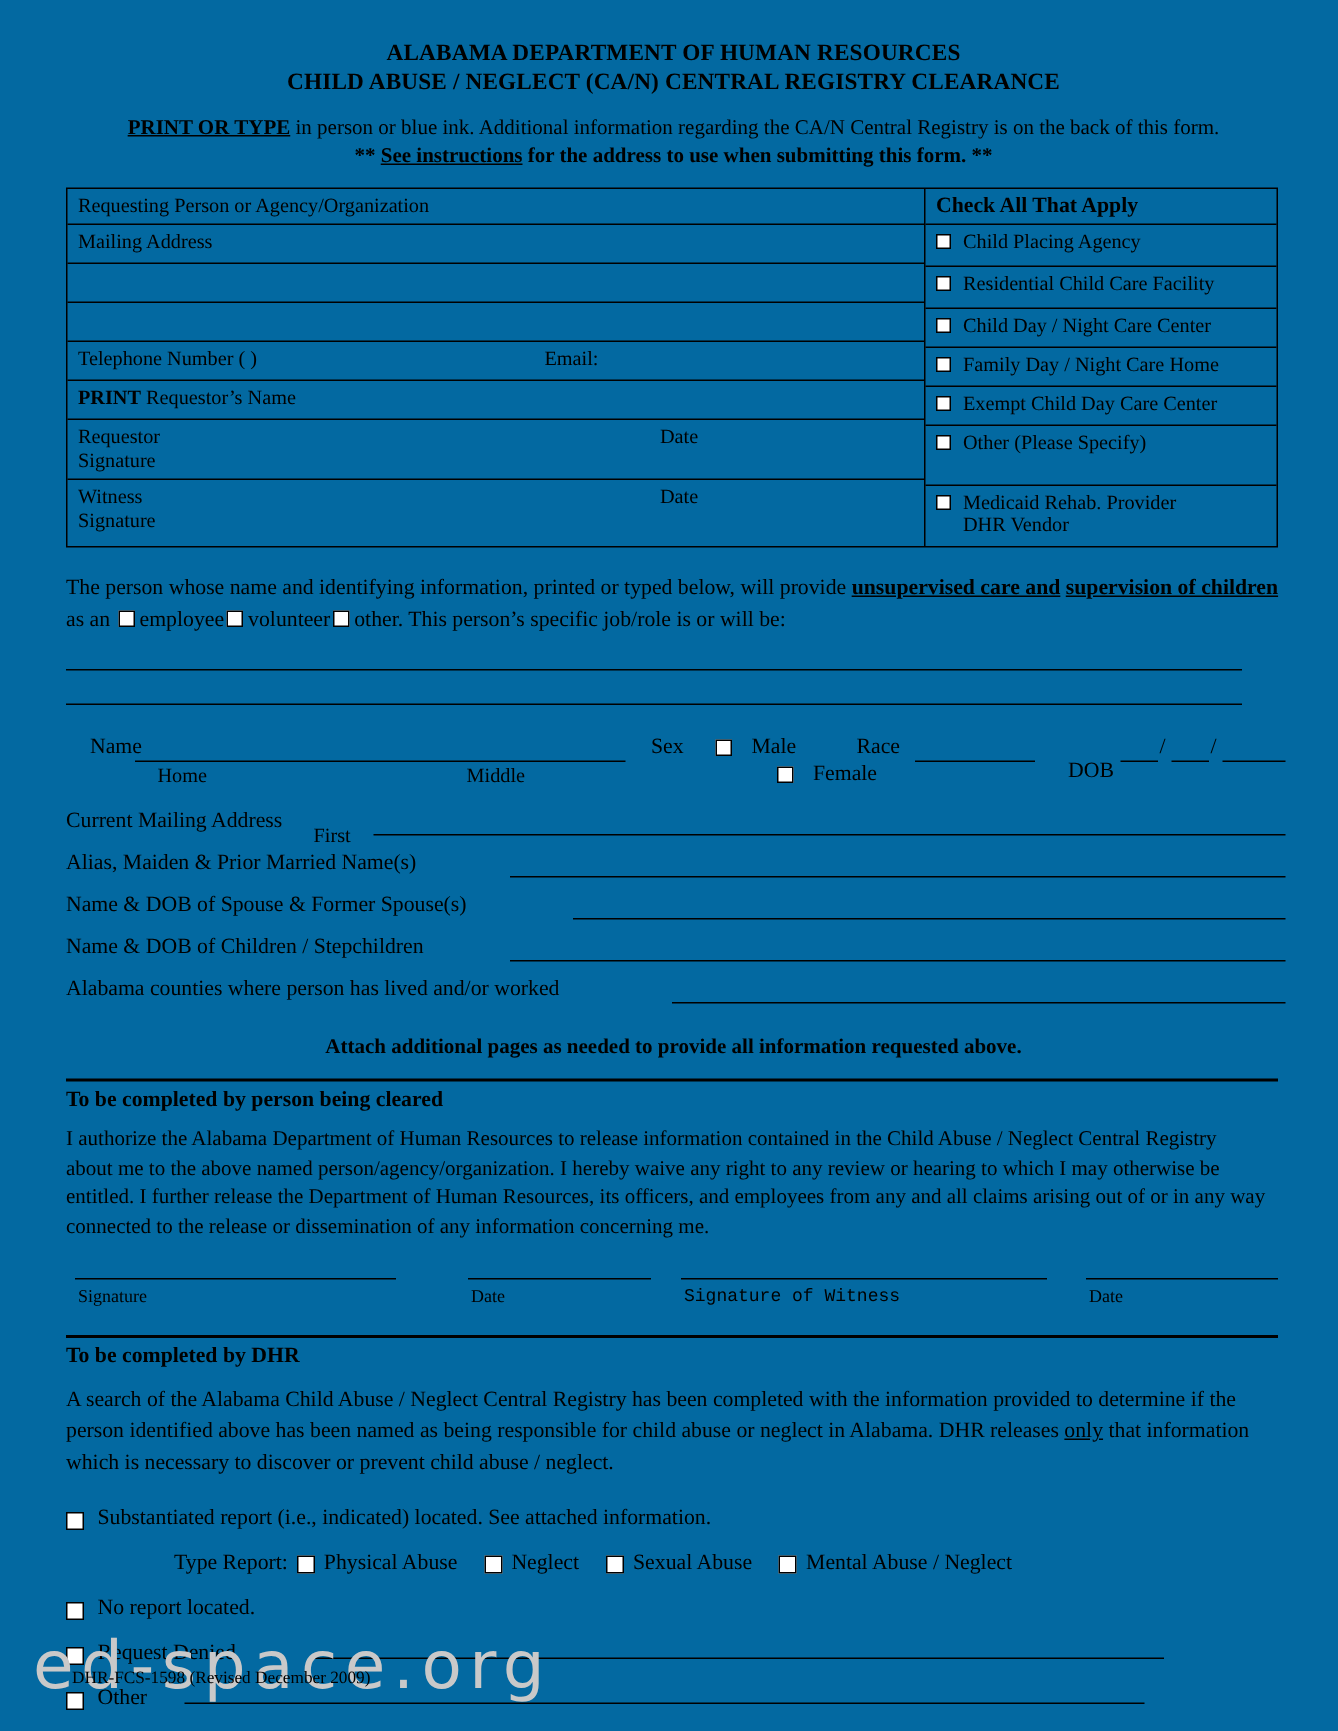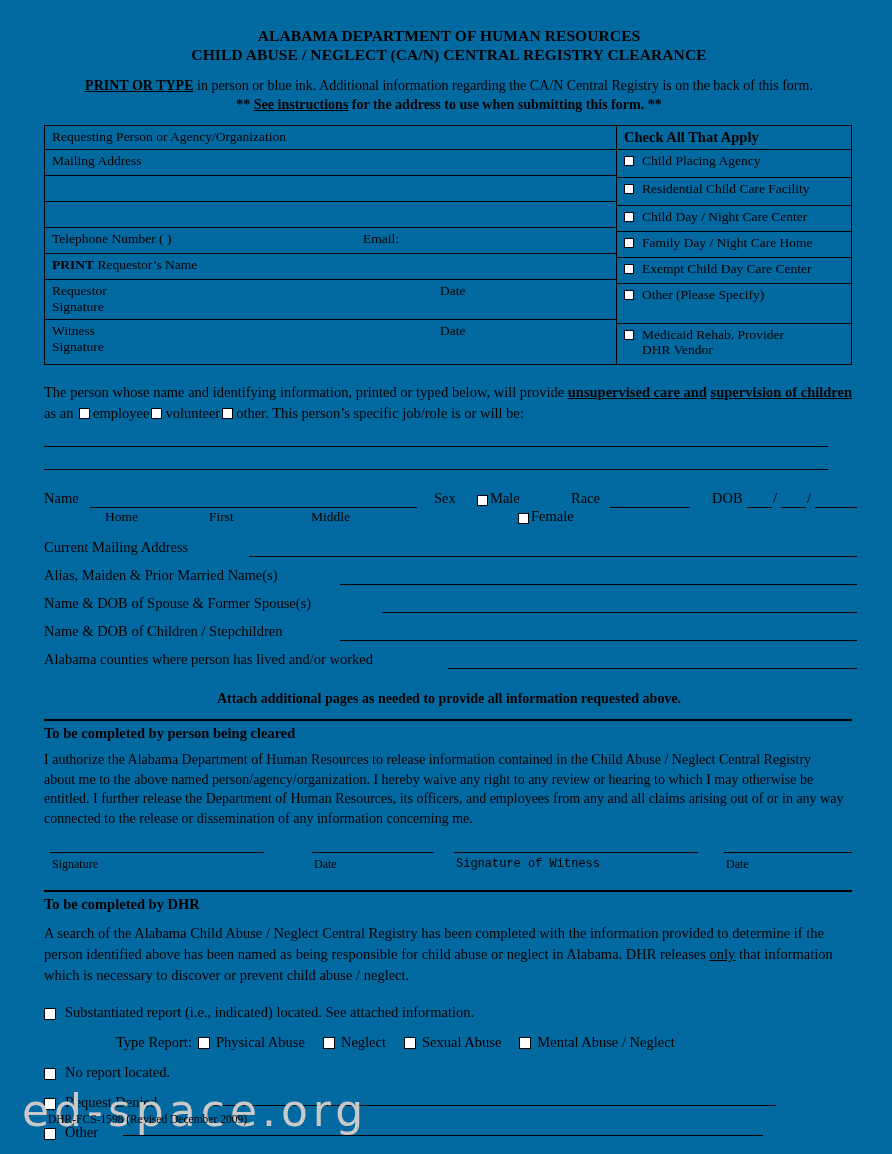--- a/index.html
+++ b/index.html
@@ -151,22 +151,22 @@
     height: 0;
   }
   .sublbl {
     position: absolute;
     top: 19px;
     font-size: 13.5px;
   }
   .sexbox {
     position: absolute;
     display: flex;
-    align-items: center;
-    gap: 2px;
+    align-items: flex-start;
+    gap: 13px;
     font-size: 14.5px;
   }
 
   
   .fieldrow {
     position: relative;
     height: 28px;
     font-size: 14.5px;
   }
   .fieldrow .lbl { position: absolute; top: 0; left: 0; }
@@ -347,40 +347,40 @@
 
     <div class="para">
       <span>The person whose name and identifying information, printed or typed below, will provide </span><span class="b u">unsupervised care and</span>
       <span class="b u">supervision of children</span><span> as an </span><span class="inline-cb"></span><span>employee</span><span class="inline-cb"></span><span>volunteer</span><span class="inline-cb"></span><span>other.</span><span>  This person’s specific job/role is or will be:</span>
     </div>
 
     <div class="blankline"></div>
     <div class="blankline"></div>
 
     <div class="namerow">
-      <span class="lbl" style="left:0;">Name</span>
+      <span class="lbl" style="left:16px;">Name</span>
       <span class="rule" style="left:46px; top:17px; width:327px;"></span>
       <span class="sublbl" style="left:61px;">Home</span>
-      <span class="sublbl" style="left:165px;">First</span>
+      <span class="sublbl" style="left:165px;margin-top:40px;">First</span>
       <span class="sublbl" style="left:267px;">Middle</span>
 
       <span class="lbl" style="left:390px;">Sex</span>
       <span class="sexbox" style="left:433px; top:0;">
         <span class="cb cb-lg"></span>
         <span>Male</span>
       </span>
       <span class="sexbox" style="left:433px; top:18px;margin-left:41px;">
         <span class="cb cb-lg"></span>
         <span>Female</span>
       </span>
 
       <span class="lbl" style="left:527px;">Race</span>
       <span class="rule" style="left:566px; top:17px; width:80px;"></span>
 
-      <span class="lbl" style="left:668px;">DOB</span>
+      <span class="lbl" style="left:668px;margin-top:16px;">DOB</span>
       <span class="rule" style="left:703px; top:17px; width:25px;"></span>
       <span class="lbl" style="left:729px;">/</span>
       <span class="rule" style="left:737px; top:17px; width:25px;"></span>
       <span class="lbl" style="left:763px;">/</span>
       <span class="rule" style="left:771px; top:17px; width:42px;"></span>
     </div>
 
     <div class="fieldrow" style="margin-top:5px;">
       <span class="lbl">Current Mailing Address</span>
       <span class="rule" style="left:205px; top:17px; width:608px;"></span>

